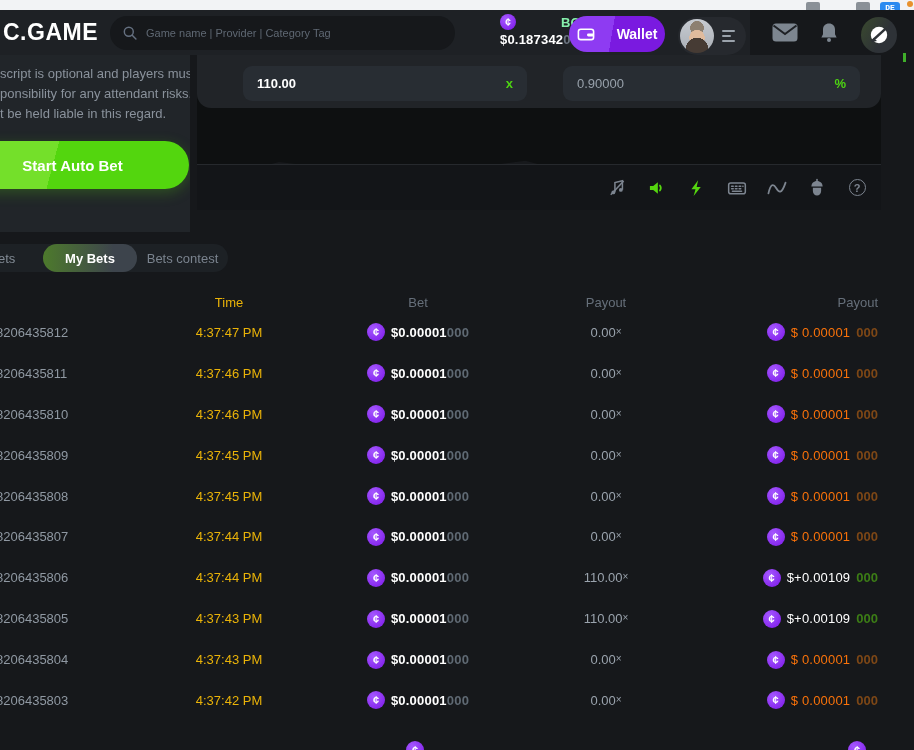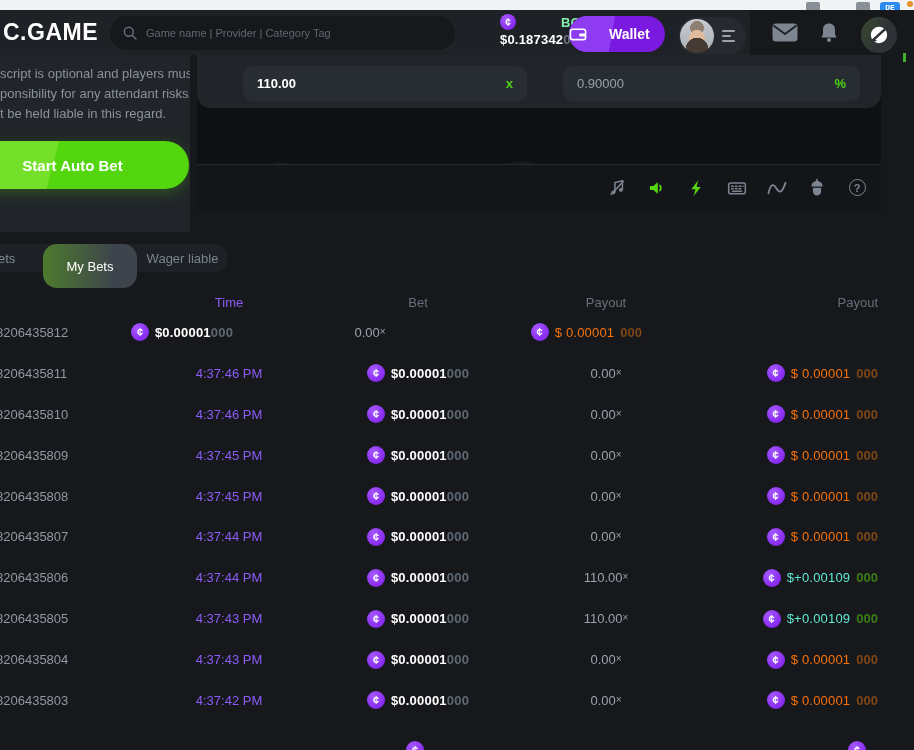--- a/index.html
+++ b/index.html
@@ -27,21 +27,21 @@
   .balance .row1 { display:flex; align-items:center; gap:5px; }
   .balance .code { color:#86efac; font-size:13px; font-weight:bold;padding-left:40px; }
   .balance .amt { font-size:13px; font-weight:bold; color:#fff; margin-top:2px; letter-spacing:.2px; }
   .balance .amt .dim { color:#6b7480; }
   .coin { width:18px; height:18px; border-radius:50%; flex:0 0 18px;
     background:radial-gradient(circle at 35% 30%, #a558ff, #7b16e8);
     color:#fff; font-weight:bold; font-size:11px; display:flex; align-items:center; justify-content:center; }
   .coin.sm { width:16px; height:16px; flex-basis:16px; font-size:10px; }
   .wallet-btn { position:absolute; left:569px; top:6px; width:96px; height:36px; border-radius:18px; border:0; cursor:pointer;
     background:linear-gradient(100deg, #8e3bf2 45%, #7a1ae0 45%); color:#fff; font-size:14px; font-weight:bold;
-    display:flex; align-items:center; gap:22px; font-family:"Liberation Sans", sans-serif; }
+    display:flex; align-items:center; justify-content:center; gap:22px; font-family:"Liberation Sans", sans-serif; }
   .avatar-pill { position:absolute; left:678px; top:7px; width:68px; height:38px; border-radius:19px; background:#26292e;
     display:flex; align-items:center; }
   .avatar { width:34px; height:34px; margin-left:2px; border-radius:50%;
     background:
       radial-gradient(circle at 50% 88%, #463b34 0 32%, transparent 33%),
       radial-gradient(circle at 50% 55%, #e0bb9d 0 30%, transparent 31%),
       radial-gradient(circle at 50% 26%, #8d8071 0 22%, transparent 23%),
       linear-gradient(#c7cbd1, #a9aeb5); }
   .menu-lines { margin-left:8px; display:flex; flex-direction:column; gap:3px; }
   .menu-lines i { display:block; height:2px; background:#9aa2ab; border-radius:1px; }
@@ -78,43 +78,43 @@
   .green-sliver { position:absolute; left:903px; top:53px; width:3px; height:9px; background:#3fae2a; }
   .toolbar { position:absolute; left:197px; top:164px; width:684px; height:46px; background:#131518; border-top:1px solid #26292d;
     display:flex; align-items:center; justify-content:flex-end; padding-right:4px; }
   .tool { width:40px; height:46px; display:flex; align-items:center; justify-content:center; cursor:pointer; }
   .help-circle { width:17px; height:17px; border-radius:50%; border:1.6px solid #7d8590; color:#7d8590; font-size:11px;
     font-weight:bold; display:flex; align-items:center; justify-content:center; }
 
   
   .tabs-group { position:absolute; left:-60px; top:244px; width:288px; height:28px; border-radius:14px; background:#1d2125; }
   .tab-partial { position:absolute; left:58px; top:7px; color:#828b95; font-size:13px; cursor:pointer; }
-  .tab-active { position:absolute; left:103px; top:0; width:94px; height:44px; border-radius:14px;
-    background:linear-gradient(90deg, #4d7a2c, #3d444c 75%); color:#fff; font-size:13px; font-weight:normal;
+  .tab-active { position:absolute; left:103px; top:0; width:94px; height:28px; border-radius:14px;
+    background:linear-gradient(90deg, #4d7a2c, #3d444c 75%); color:#fff; font-size:13px; font-weight:bold;
     display:flex; align-items:center; justify-content:center; cursor:pointer; }
   .tab-wager { position:absolute; left:197px; top:7px; width:91px; text-align:center; color:#7a838e; font-size:13px; cursor:pointer; }
 
   
   .bets { position:absolute; left:0; top:292px; width:914px; }
   .trow { display:flex; align-items:center; height:40.9px; }
   .thead { height:20px; color:#666f7a; font-size:13px; }
   .c-id { flex:0 0 115px; margin-left:-4px; color:#8f98a2; font-size:13px; white-space:nowrap; }
-  .c-time { flex:0 0 236px; text-align:center; color:#8b5cf6; font-size:13px; }
+  .c-time { flex:0 0 236px; text-align:center; color:#eab308; font-size:13px; }
   .c-bet { flex:0 0 142px; display:flex; align-items:center; justify-content:center; gap:6px; }
   .c-payout { flex:0 0 234px; text-align:center; color:#9aa3ad; font-size:13px; }
   .c-profit { flex:0 0 155px; display:flex; align-items:center; justify-content:flex-end; gap:6px; }
   .thead .c-bet, .thead .c-payout { display:block; text-align:center; color:#666f7a; }
   .thead .c-profit { display:block; text-align:right; color:#666f7a; }
   .amount { color:#fff; font-size:13px; font-weight:bold; letter-spacing:.2px; }
   .amount .dim { color:#5f6973; }
   .mult { font-size:10px; vertical-align:2px; }
   .p-main { font-size:13px; font-weight:normal; letter-spacing:.2px; white-space:pre; }
   .trow.loss .p-main { color:#f9720a; }
   .trow.loss .p-dim { color:#7d4716; font-size:13px; font-weight:bold; }
-  .trow.win .p-main { color:#5eead4; }
+  .trow.win .p-main { color:#ffffff; }
   .trow.win .p-dim { color:#3c7d16; font-size:13px; font-weight:bold; }
   .trow.partial { margin-top:9px; }
   .trow.partial .c-id, .trow.partial .c-time, .trow.partial .c-payout { visibility:hidden; }
   svg { display:block; }
 </style>
 </head>
 <body>
 
 <div class="screen">
 
@@ -266,34 +266,35 @@
         </svg>
     </div>
     <div class="tool">
         <span class="help-circle">?</span>
       </div>
   </div>
 
   <div class="tabs-group">
     <span class="tab-partial">ets</span>
     <span class="tab-active">My Bets</span>
-    <span class="tab-wager">Wager liable</span>
+    <span class="tab-wager">Bets contest</span>
   </div>
 
   <div class="bets">
     <div class="trow thead">
       <div class="c-id"></div>
       <div class="c-time">Time</div>
       <div class="c-bet">Bet</div>
       <div class="c-payout">Payout</div>
       <div class="c-profit">Payout</div>
     </div>
     <div id="tbody">
   <div class="trow loss">
     <div class="c-id">8206435812</div>
+    <div class="c-time">4:37:47 PM</div>
     <div class="c-bet">
       <span class="coin">¢</span>
       <span class="amount"><span>$0.00001</span><span class="dim">000</span></span>
     </div>
     <div class="c-payout"><span>0.00</span><span class="mult">×</span></div>
     <div class="c-profit">
       <span class="coin">¢</span>
       <span class="p-main">$ 0.00001</span>
             <span class="p-dim">000</span>
     </div>

